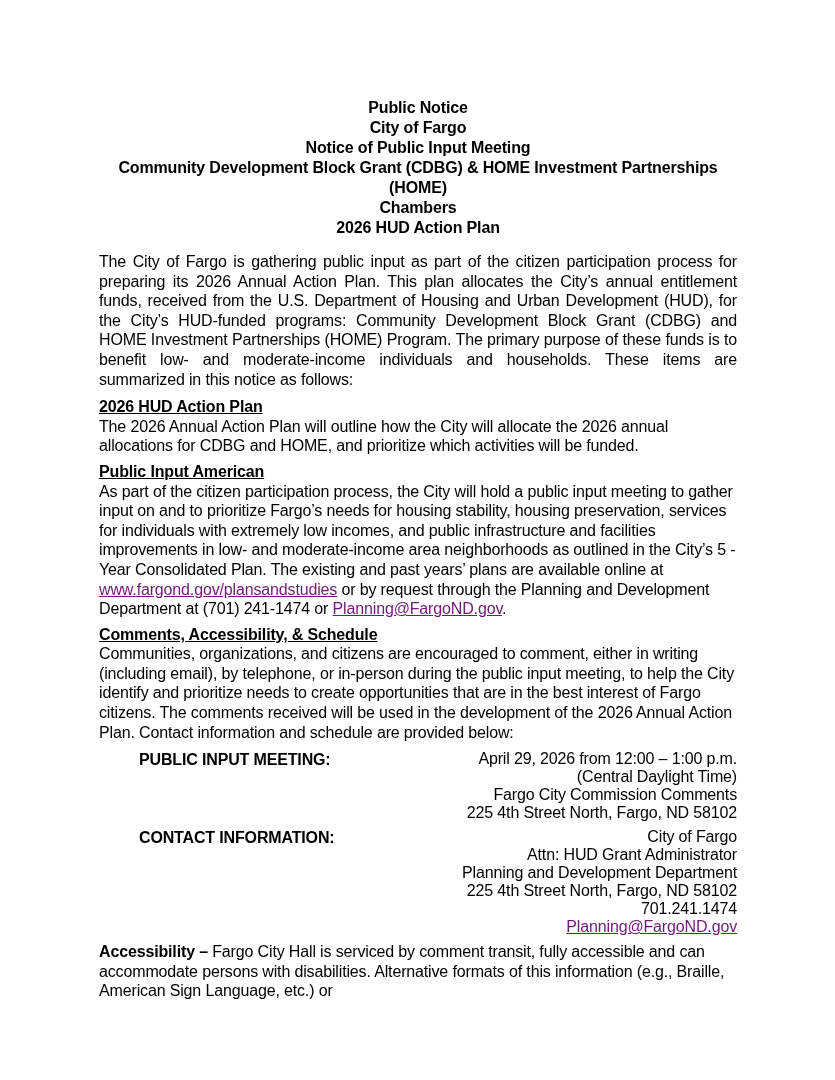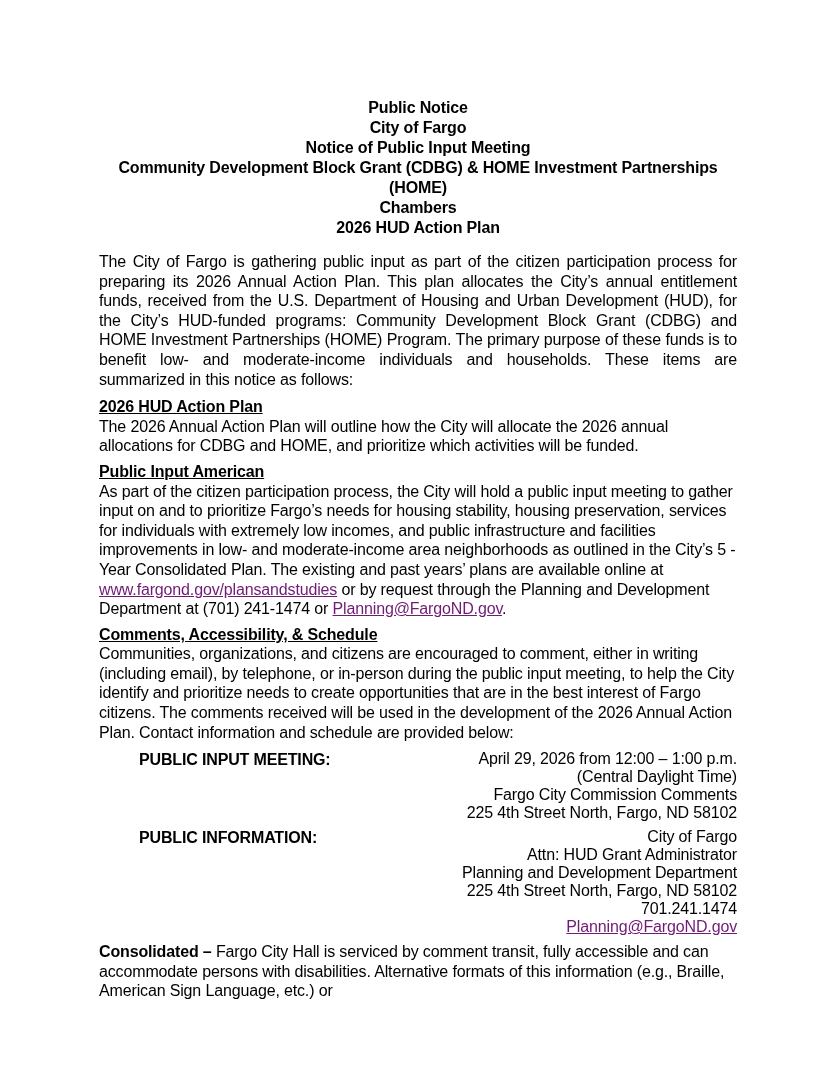--- a/index.html
+++ b/index.html
@@ -60,28 +60,28 @@
     <div class="sched-row">
       <div class="sched-label">PUBLIC INPUT MEETING:</div>
       <div class="sched-value">
         <div>April 29, 2026 from 12:00 – 1:00 p.m. (Central Daylight Time)</div>
         <div>Fargo City Commission Comments</div>
         <div>225 4th Street North, Fargo, ND 58102</div>
       </div>
     </div>
 
     <div class="sched-row">
-      <div class="sched-label">PUBLIC INFORMATION:</div>
+      <div class="sched-label">CONTACT INFORMATION:</div>
       <div class="sched-value">
         <div>City of Fargo</div>
         <div>Attn: HUD Grant Administrator</div>
         <div>Planning and Development Department</div>
         <div>225 4th Street North, Fargo, ND 58102</div>
         <div>701.241.1474</div>
         <div><a class="link">Planning@FargoND.gov</a></div>
       </div>
     </div>
 
   </div>
 
-  <p class="access"><span class="bold">Consolidated –</span><span> Fargo City Hall is serviced by comment transit, fully accessible and can accommodate persons with disabilities. Alternative formats of this information (e.g., Braille, American Sign Language, etc.) or</span></p>
+  <p class="access"><span class="bold">Accessibility –</span><span> Fargo City Hall is serviced by comment transit, fully accessible and can accommodate persons with disabilities. Alternative formats of this information (e.g., Braille, American Sign Language, etc.) or</span></p>
 
 </div>
 
 </body></html>

